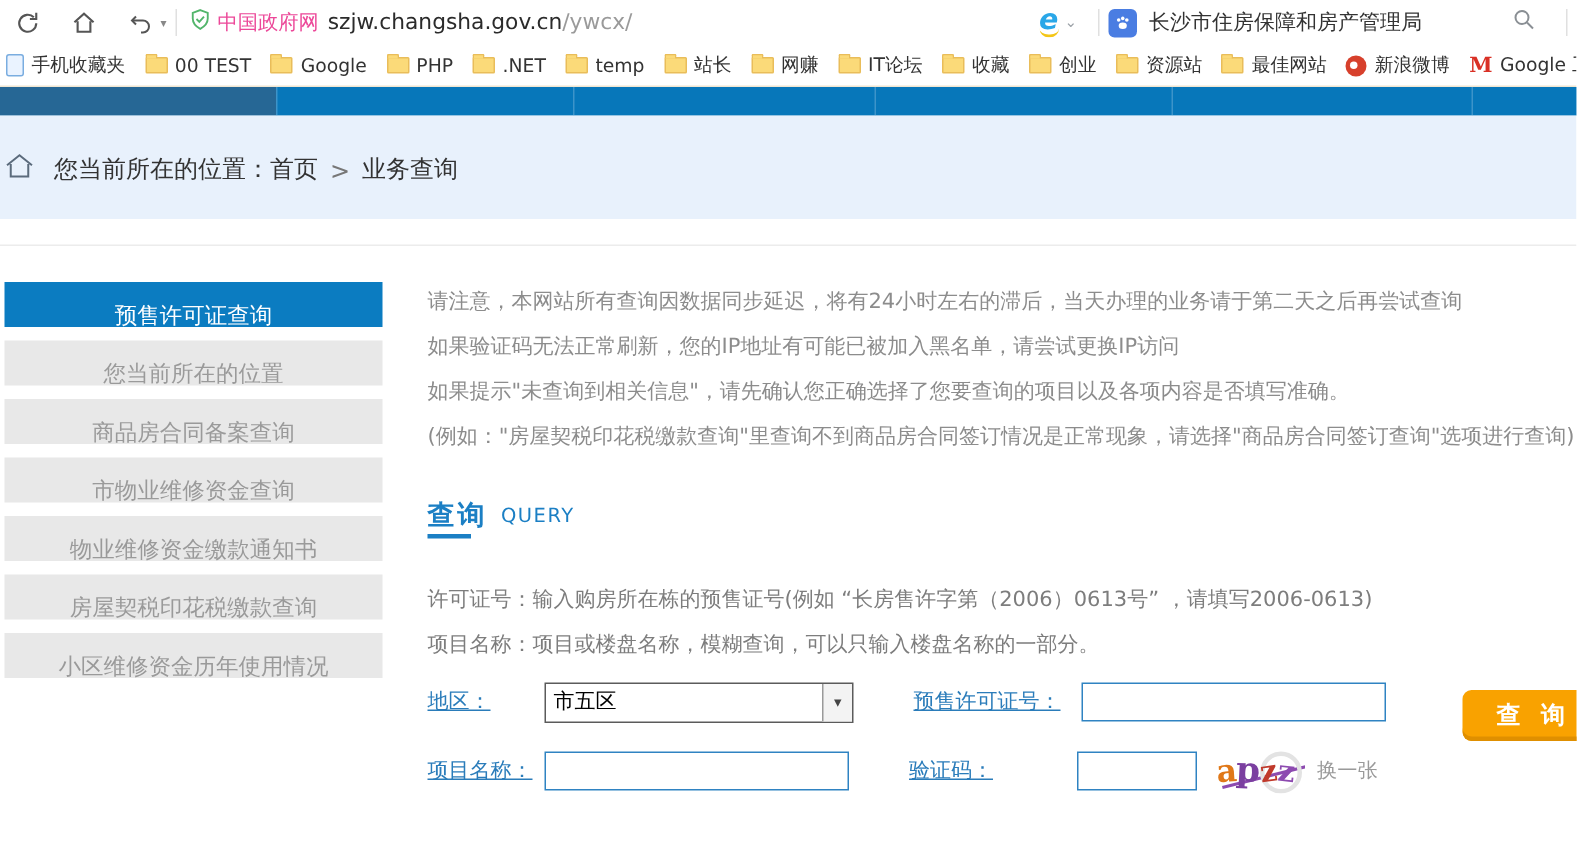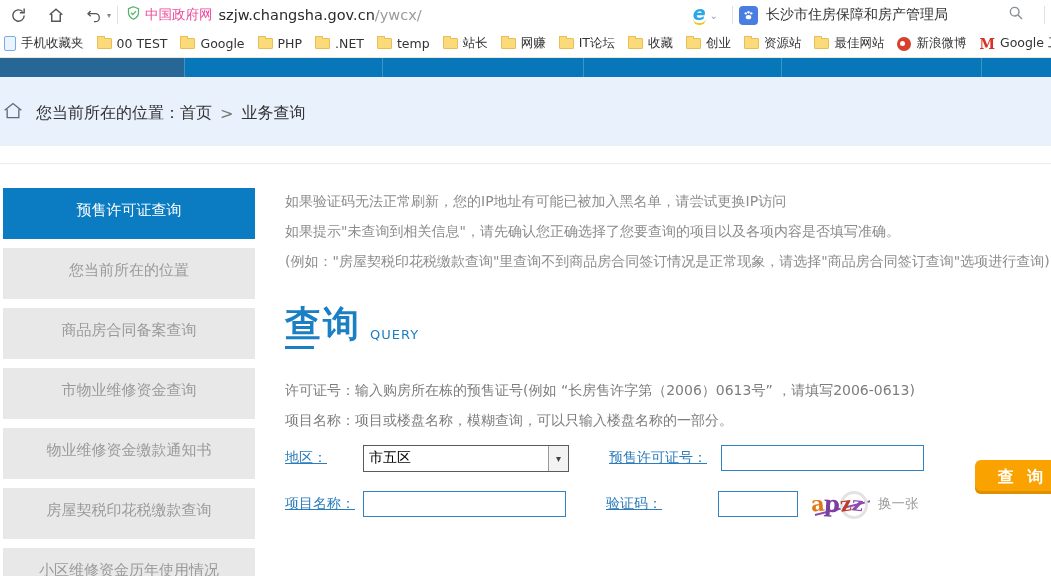--- a/index.html
+++ b/index.html
@@ -56,29 +56,29 @@
   
   .blueband { position:absolute; top:77px; left:0; right:0; height:69px; background:#e8f1fc; }
   .crumbrow { position:absolute; top:24px; left:2px; display:flex; align-items:center;
               font-size:16px; color:#333; }
   .crumbrow .home-ico { margin-right:12px; }
   .crumb-sep { color:#777; margin:0 8px; }
   .hairline { position:absolute; top:163px; left:0; right:0; height:1px; background:#ececec; }
 
   
   .sidebar { position:absolute; top:188px; left:3px; width:252px; }
-  .side-item { height:51px; line-height:45px; text-align:center; font-size:15px;
+  .side-item { height:30px; line-height:45px; text-align:center; font-size:15px;
                background:#e8e8e8; color:#9a9a9a; margin-bottom:9px; cursor:pointer; }
   .side-item.active { background:#0b7cc1; color:#fff; }
 
   
   .content { position:absolute; top:186px; left:285px; right:0; }
   .notice { font-size:14px; color:#8c8c8c; line-height:30px; }
   .heading { margin-top:28px; display:flex; align-items:flex-end; }
-  .heading .big { position:relative; font-size:36px; font-weight:bold; color:#1b7fc4;
+  .heading .big { position:relative; font-size:18px; font-weight:bold; color:#1b7fc4;
                   letter-spacing:2px; line-height:1.1; }
   .heading .big::after { content:""; position:absolute; left:0; bottom:-5px; width:29px;
                   height:3px; background:#1b7fc4; }
   .heading .sub { font-size:13px; color:#1b7fc4; margin:0 0 2px 9px; letter-spacing:1px; }
   .hints { margin-top:31px; }
   .hint { font-size:14px; color:#7d7d7d; line-height:30px; }
 
   .formrow { display:flex; align-items:center; margin-top:0; }
   .row1 { margin-top:10px; }
   .row2 { margin-top:17px; }
@@ -266,20 +266,21 @@
     <div class="side-item active">预售许可证查询</div>
     <div class="side-item">您当前所在的位置</div>
     <div class="side-item">商品房合同备案查询</div>
     <div class="side-item">市物业维修资金查询</div>
     <div class="side-item">物业维修资金缴款通知书</div>
     <div class="side-item">房屋契税印花税缴款查询</div>
     <div class="side-item">小区维修资金历年使用情况</div>
   </div>
 
   <div class="content">
+    <div class="notice">请注意，本网站所有查询因数据同步延迟，将有24小时左右的滞后，当天办理的业务请于第二天之后再尝试查询</div>
     <div class="notice">如果验证码无法正常刷新，您的IP地址有可能已被加入黑名单，请尝试更换IP访问</div>
     <div class="notice">如果提示"未查询到相关信息"，请先确认您正确选择了您要查询的项目以及各项内容是否填写准确。</div>
     <div class="notice">(例如："房屋契税印花税缴款查询"里查询不到商品房合同签订情况是正常现象，请选择"商品房合同签订查询"选项进行查询)</div>
 
     <div class="heading">
       <span class="big">查询</span>
       <span class="sub">QUERY</span>
     </div>
 
     <div class="hints">

